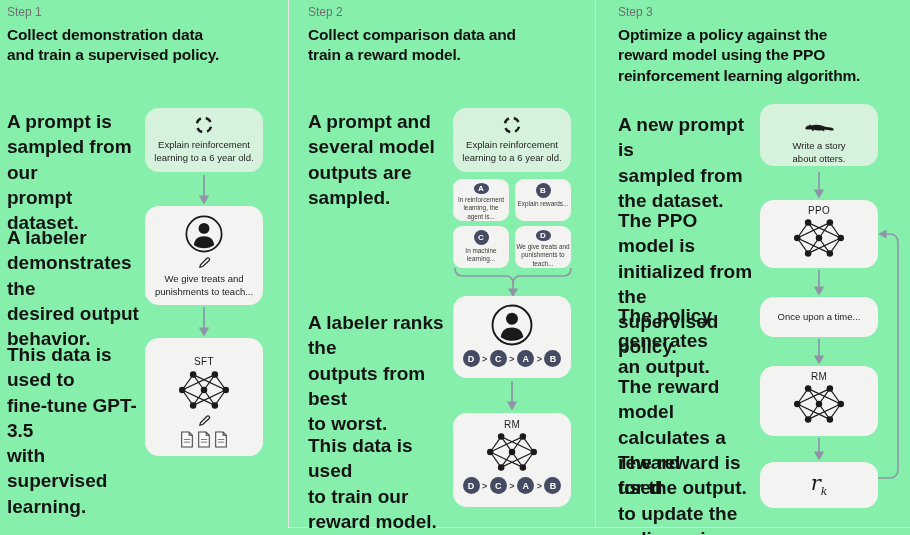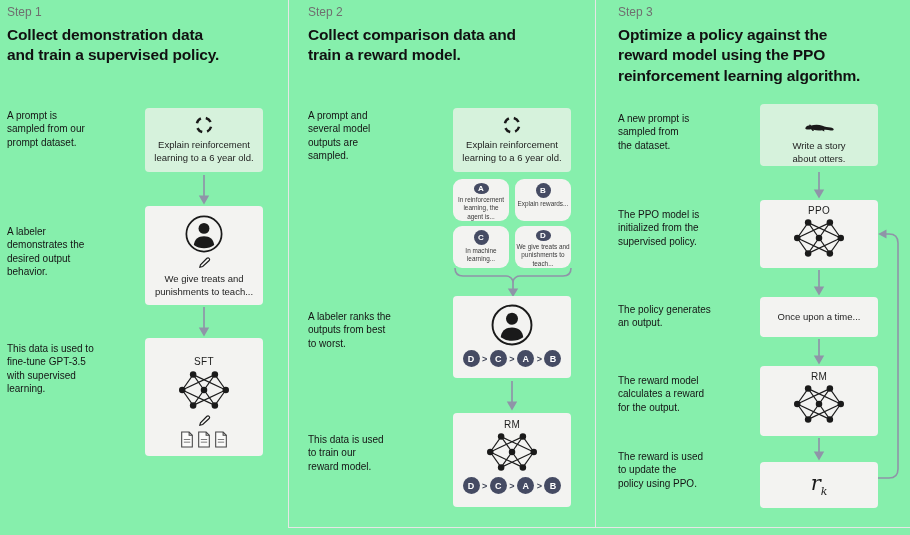--- a/index.html
+++ b/index.html
@@ -3,22 +3,22 @@
 <meta charset="utf-8">
 <style>
   html,body{margin:0;padding:0;background:#ffffff;}
   #canvas{position:relative;width:910px;height:535px;background:#86efac;overflow:hidden;
     font-family:"Liberation Sans", sans-serif;color:#141414;}
   .divider-v{position:absolute;top:0;width:1px;height:528px;background:#e6e6e6;}
   .divider-h{position:absolute;left:288px;top:527px;width:622px;height:1px;background:#e6e6e6;}
   .step-label{position:absolute;font-size:12px;color:#6f6f6f;}
   .step-title{position:absolute;font-size:15.5px;font-weight:bold;line-height:1.32;
     white-space:pre-line;letter-spacing:-0.15px;color:#111;}
-  .caption{position:absolute;font-size:10px;line-height:1.33;white-space:pre-line;color:#141414;}
-  .box{position:absolute;border-radius:4px;box-sizing:border-box;}
+  .caption{position:absolute;font-size:19px;line-height:1.33;white-space:pre-line;color:#141414;font-weight:bold;}
+  .box{position:absolute;border-radius:14px;box-sizing:border-box;}
   .green{background:#d6f2dc;}
   .gray{background:#f3f3f1;}
   .box-col{display:flex;flex-direction:column;align-items:center;}
   .box-text{font-size:9.5px;line-height:1.35;text-align:center;white-space:pre-line;color:#1d1d1d;}
   .box-label{font-size:10px;letter-spacing:0.3px;color:#1d1d1d;text-align:center;}
   .mini{position:absolute;background:#f3f3f1;border-radius:9px;box-sizing:border-box;
     display:flex;flex-direction:column;align-items:center;padding-top:4px;}
   .mini-text{font-size:6.4px;line-height:1.32;text-align:center;white-space:pre-line;color:#3a3a3a;margin-top:2px;}
   .letter{display:inline-flex;align-items:center;justify-content:center;border-radius:50%;
     background:#454b63;color:#ffffff;font-weight:bold;}

